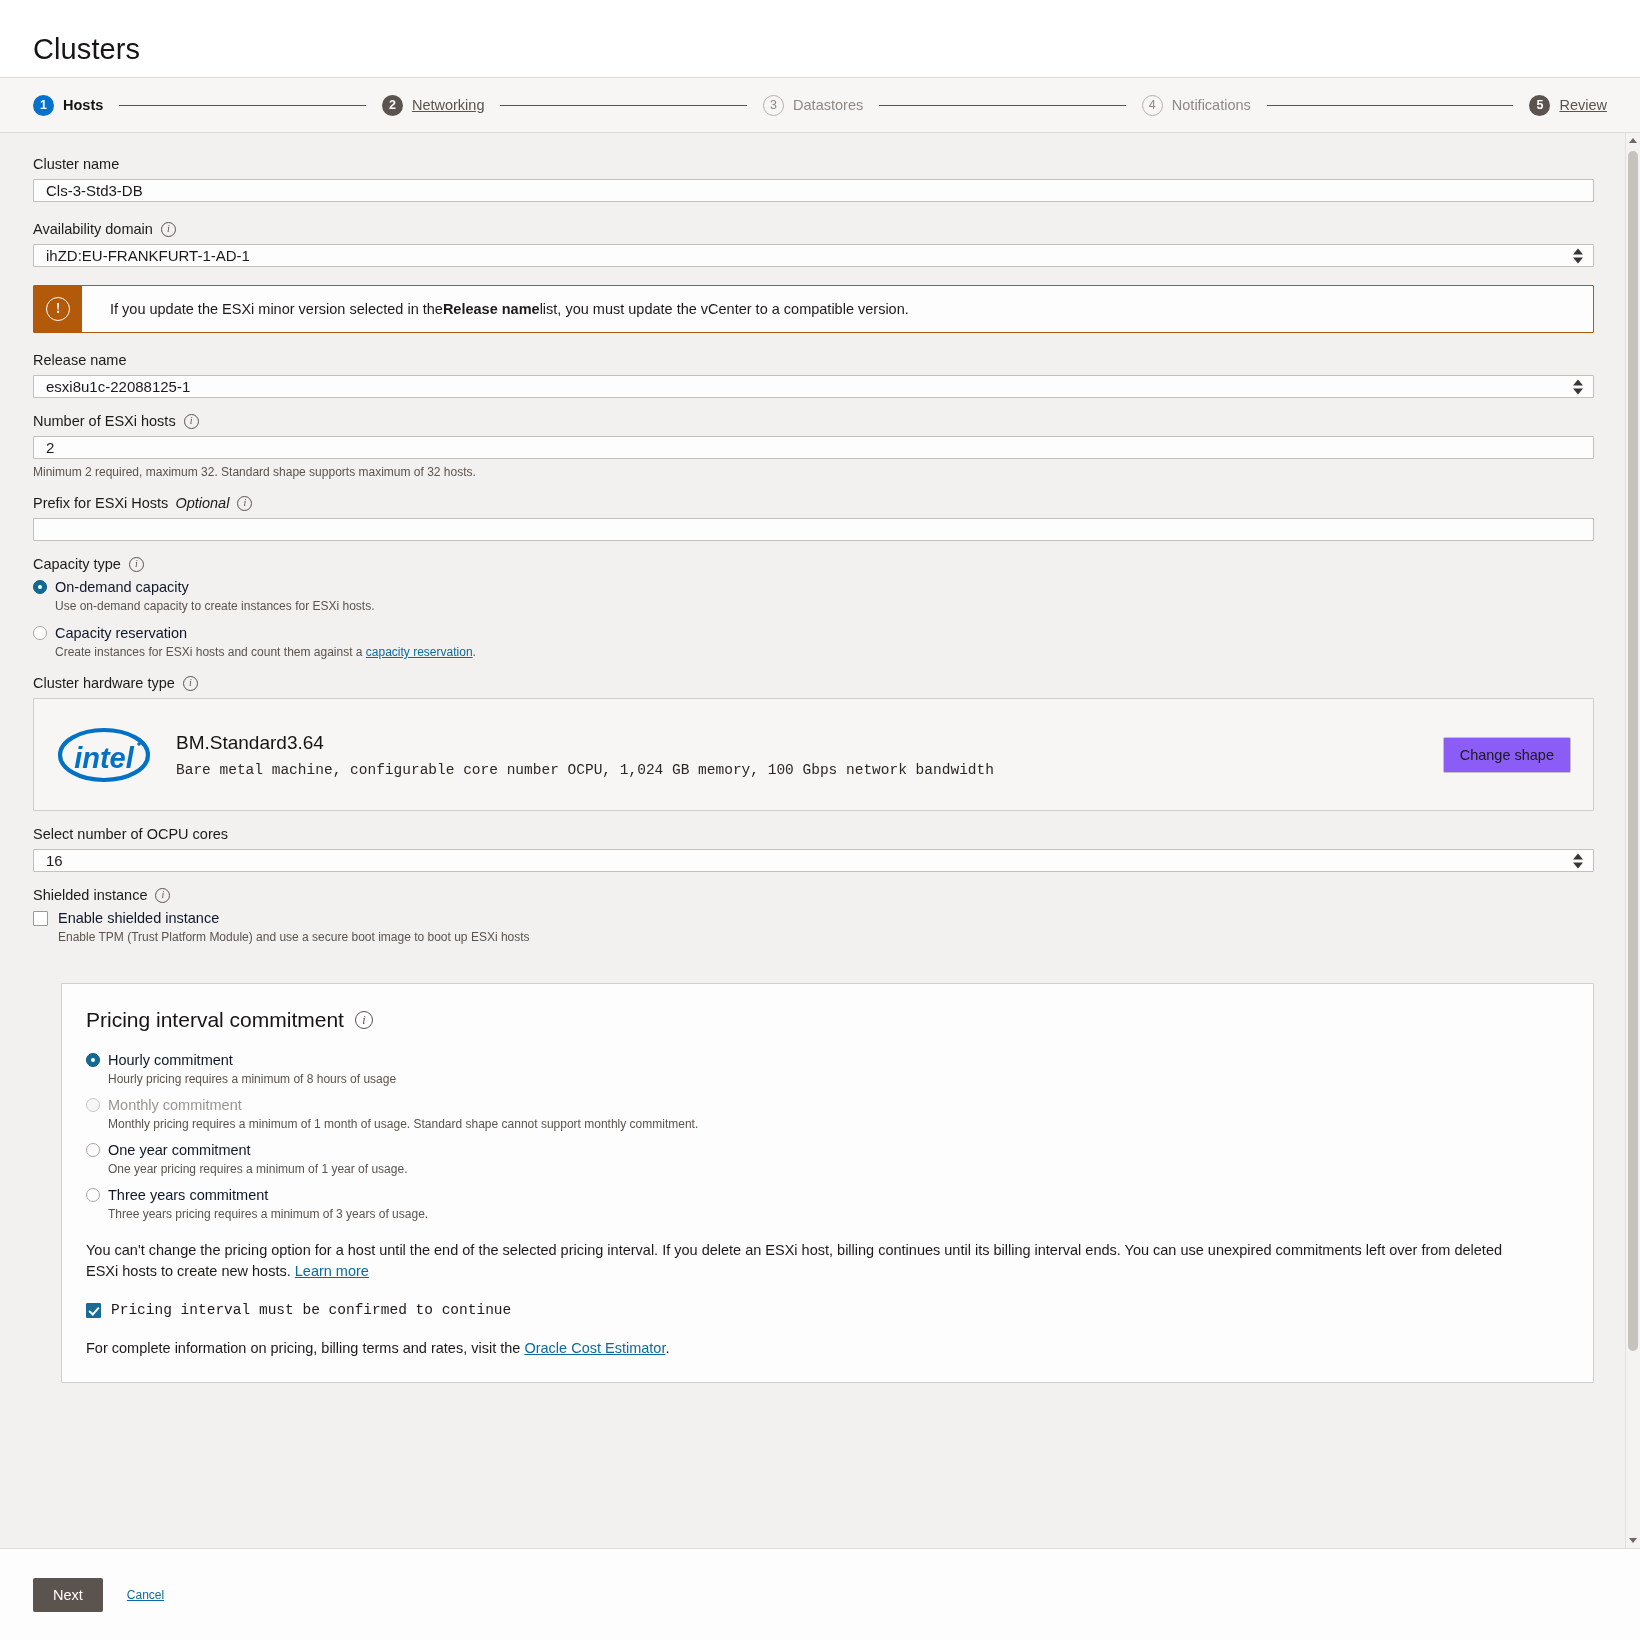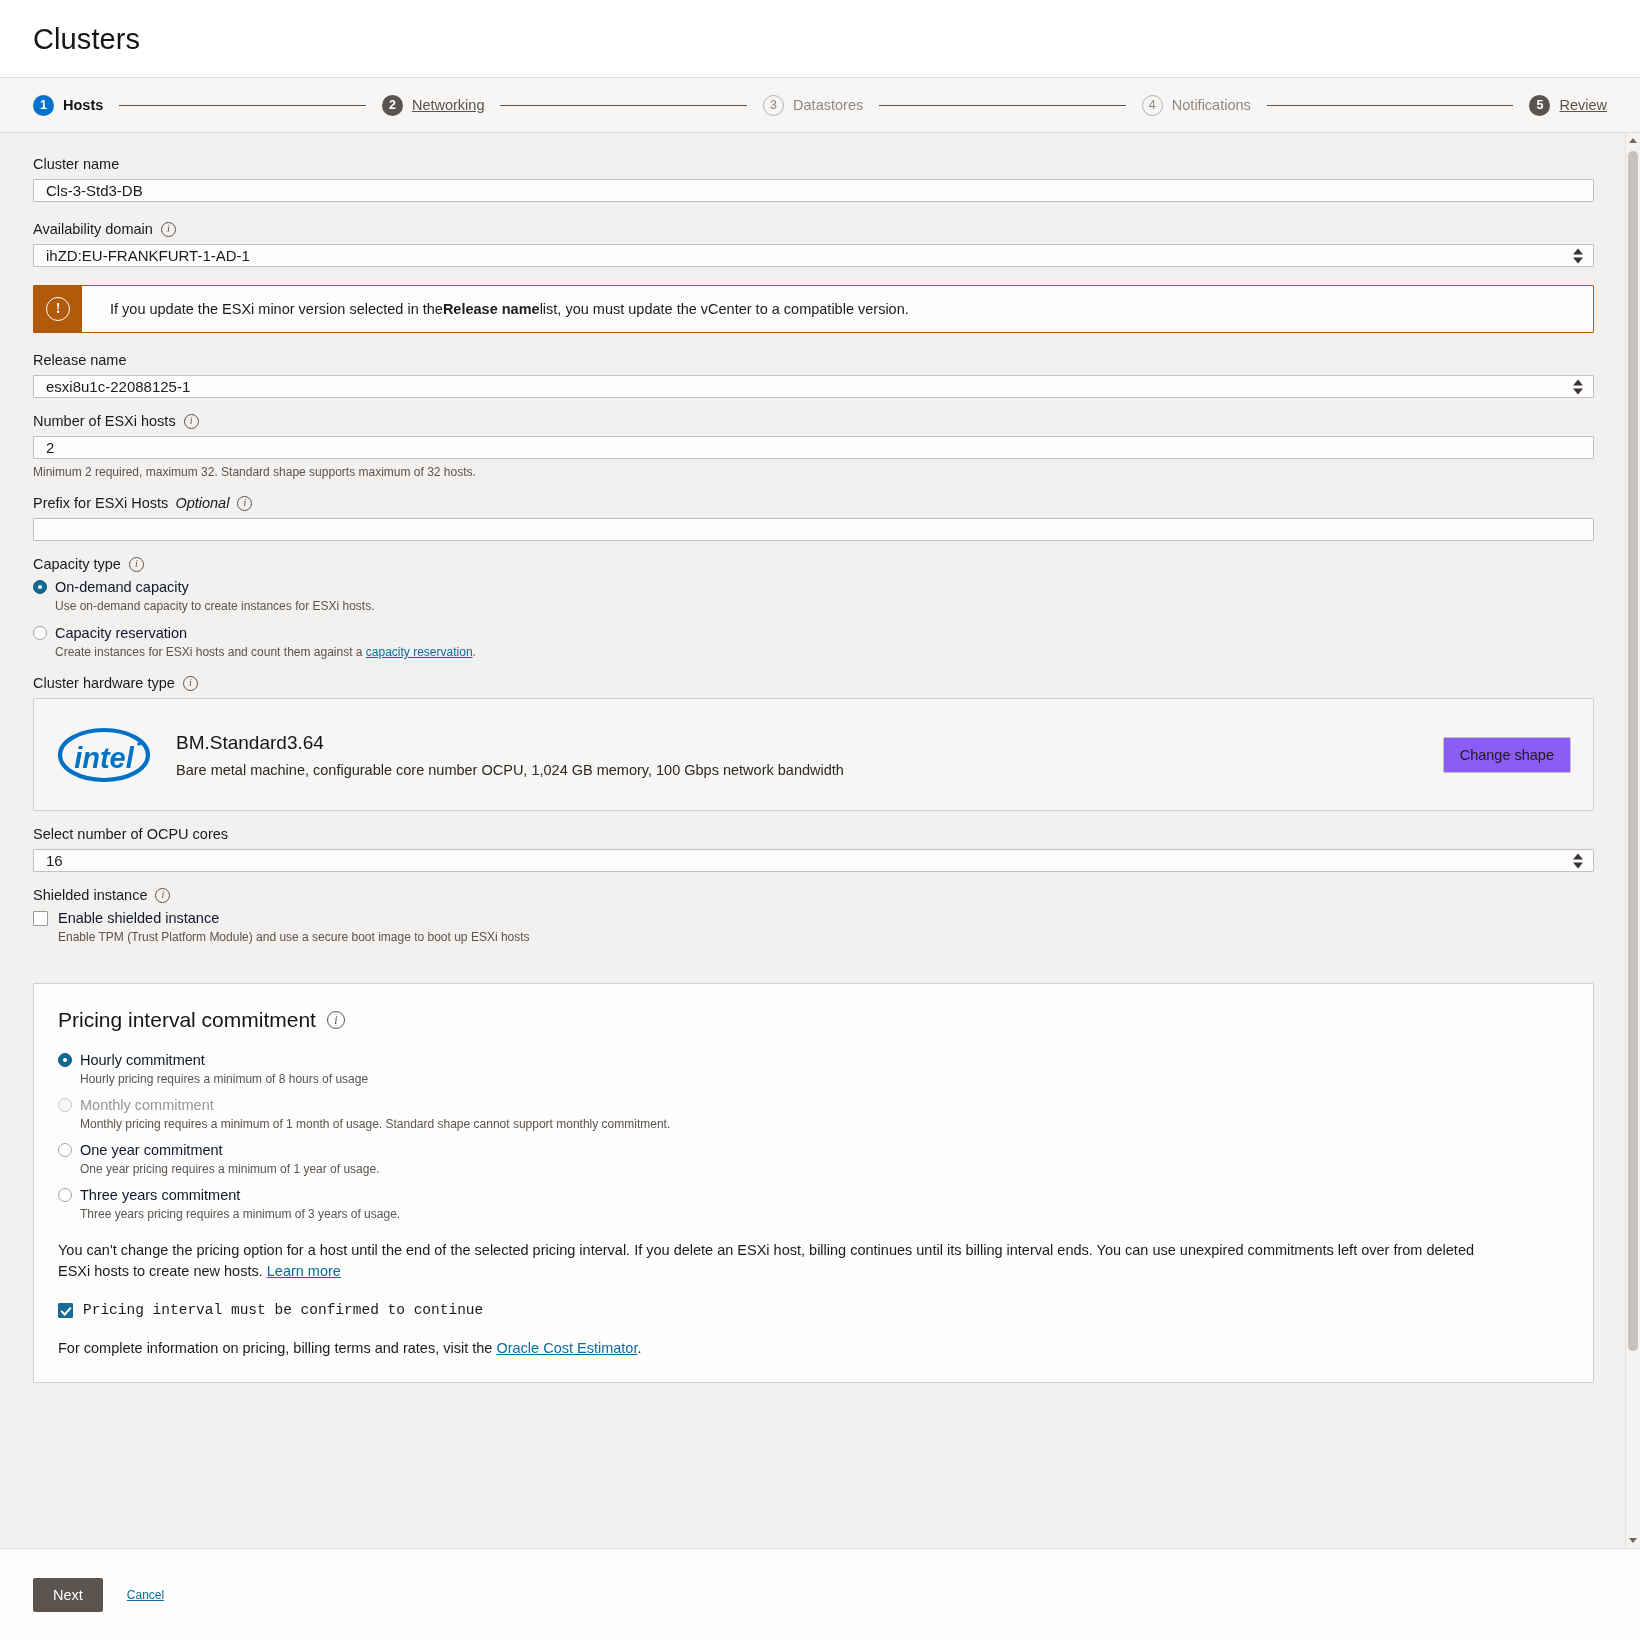--- a/index.html
+++ b/index.html
@@ -21,21 +21,21 @@
     box-sizing: border-box;
     display: flex;
     flex-direction: column;
   }
 
   
   .header {
     background: #ffffff;
     height: 78px;
     box-sizing: border-box;
-    padding: 22px 0 0 33px;
+    padding: 32px 0 0 33px;
     border-bottom: 1px solid #dedbd8;
   }
   .page-title {
     font-size: 29px;
     font-weight: 400;
     color: #161513;
     letter-spacing: 0.1px;
     line-height: 34px;
   }
 
@@ -289,40 +289,41 @@
     border-radius: 1px;
   }
   .intel-logo {
     width: 96px; height: 66px;
     flex: none;
     margin-right: 24px;
     display: flex; align-items: center; justify-content: center;
   }
   .shape-info { flex: 1 1 auto; }
   .shape-name { font-size: 19px; color: #161513; line-height: 26px; }
-  .shape-desc { font-size: 14.5px; color: #2c2824; margin-top: 5px; line-height: 19px; }
+  .shape-desc { font-size: 14.5px; color: #2c2824; margin-top: 5px; line-height: 19px; font-family: Liberation Mono, monospace; }
   .btn-secondary {
     border: 1px solid #c4c0bb;
     background: #8b5cf6;
     font-size: 14.5px;
     color: #1d1b19;
     padding: 9px 16px;
     cursor: pointer;
     font-family: "Liberation Sans", sans-serif;
     border-radius: 2px;
     white-space: nowrap;
   }
 
   
   .pricing-panel {
     border: 1px solid #d2cecb;
     background: #fdfdfd;
     box-sizing: border-box;
     padding: 22px 24px 26px 24px;
     border-radius: 1px;
+    margin-left: 28px;
   }
   .pricing-title {
     font-size: 21px;
     color: #161513;
     display: flex;
     align-items: center;
     line-height: 28px;
     margin-bottom: 18px;
   }
   .pricing-title .info-icon {

